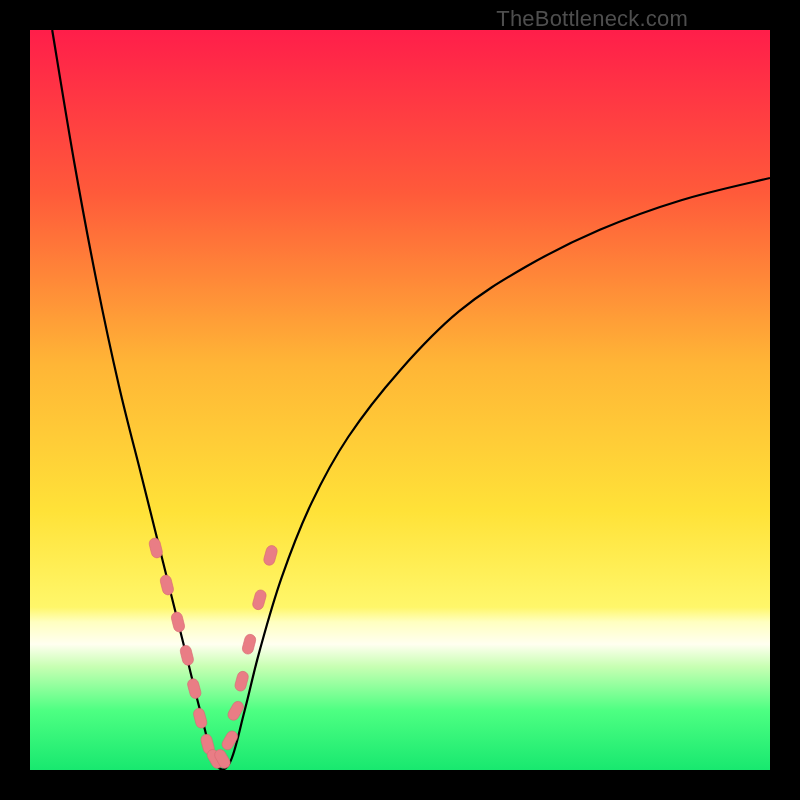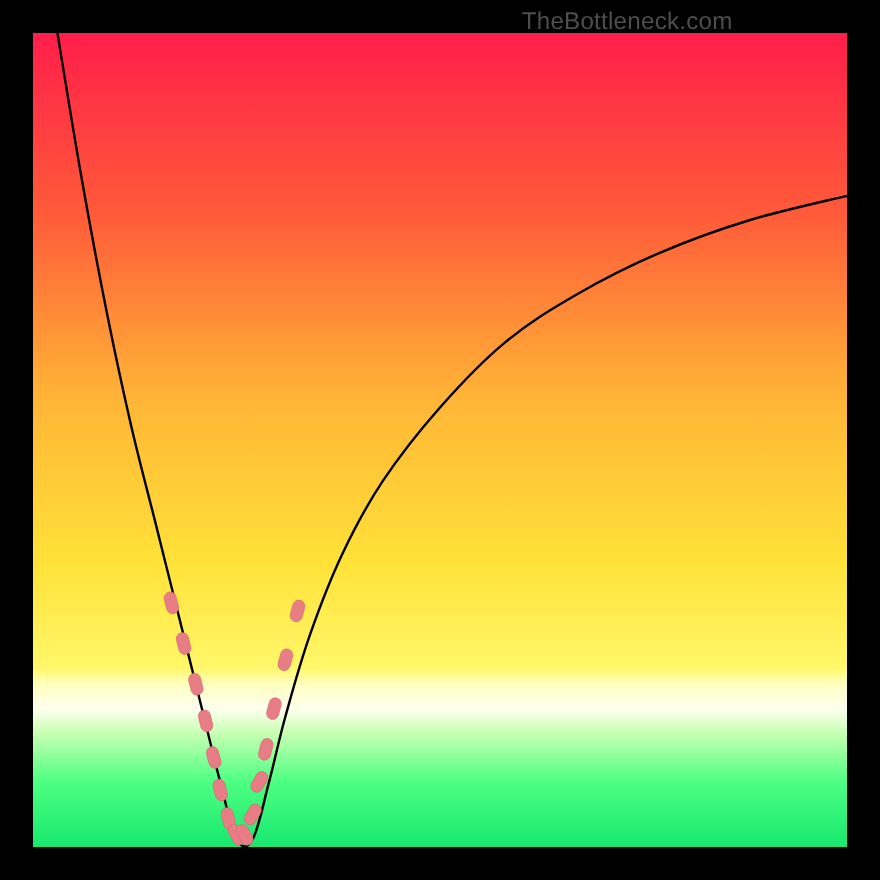--- a/index.html
+++ b/index.html
@@ -10,20 +10,21 @@
     overflow: hidden;
     background: #000;
     font-family: Arial, Helvetica, sans-serif;
   }
   .frame {
     position: absolute;
     top: 0; left: 0;
     width: 678px;
     height: 800px;
     background: #000;
+    padding-left: 22px;
   }
   .plot {
     position: absolute;
     top: 30px;
     left: 30px;
     width: 740px;
     height: 740px;
     
   }
   .watermark {

